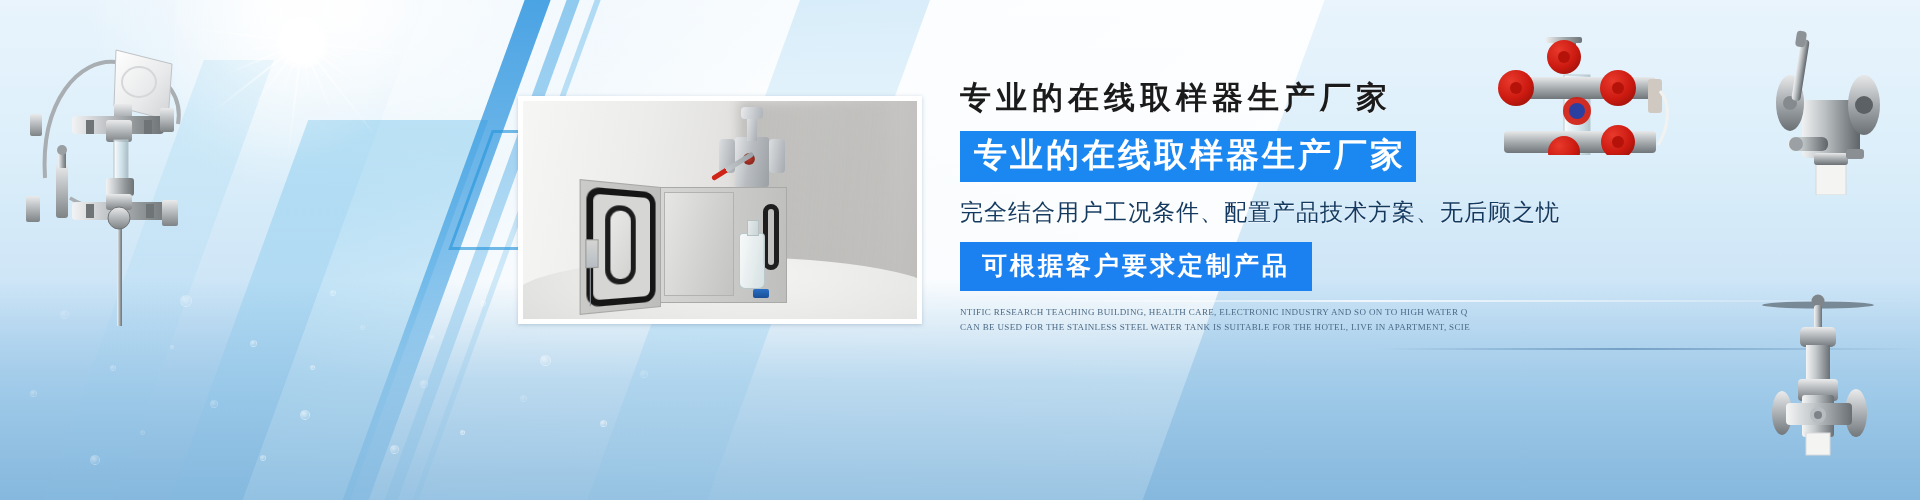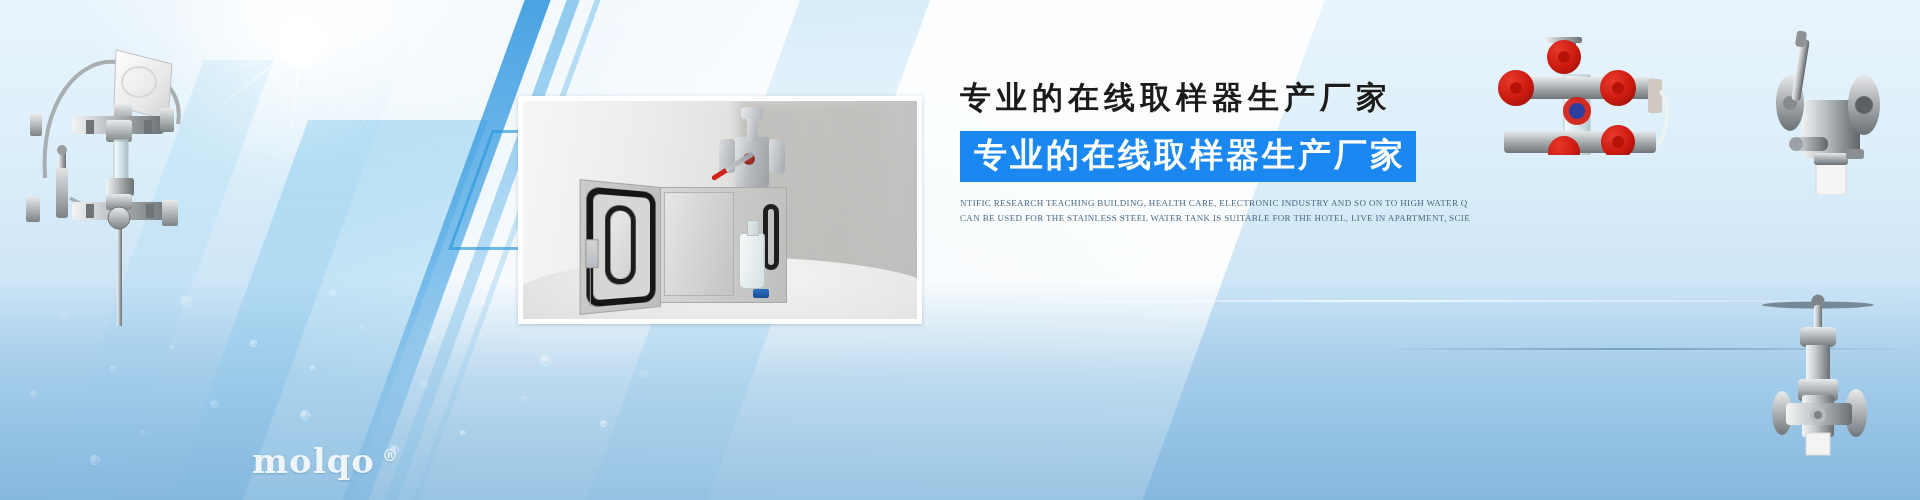--- a/index.html
+++ b/index.html
@@ -578,24 +578,22 @@
       <rect x="26" y="128" width="66" height="22" rx="4" fill="url(#st7)"></rect>
       <rect x="46" y="158" width="24" height="22" fill="#f4f4f3" stroke="#d9dadb"></rect>
       <circle cx="58" cy="140" r="8" fill="#b9bec2" opacity="0.9"></circle>
       <circle cx="58" cy="140" r="4" fill="#7e8388"></circle>
     </svg>
   </div>
 
   <div class="text-block">
     <div class="company-title">专业的在线取样器生产厂家</div>
     <div><span class="headline-chip">专业的在线取样器生产厂家</span></div>
+    <div class="subline">完全结合用户工况条件、配置产品技术方案、无后顾之忧</div>
+    <div><span class="cta-chip">可根据客户要求定制产品</span></div>
     <div class="fineprint">
       <div>NTIFIC RESEARCH TEACHING BUILDING, HEALTH CARE, ELECTRONIC INDUSTRY AND SO ON TO HIGH WATER Q</div>
       <div>CAN BE USED FOR THE STAINLESS STEEL WATER TANK IS SUITABLE FOR THE HOTEL, LIVE IN APARTMENT, SCIE</div>
     </div>
   </div>
 
-  <div class="watermark">
-    <span class="wm-text">molqo</span>
-    <span class="wm-reg">®</span>
-  </div>
 
 </div>
 
 </body></html>

